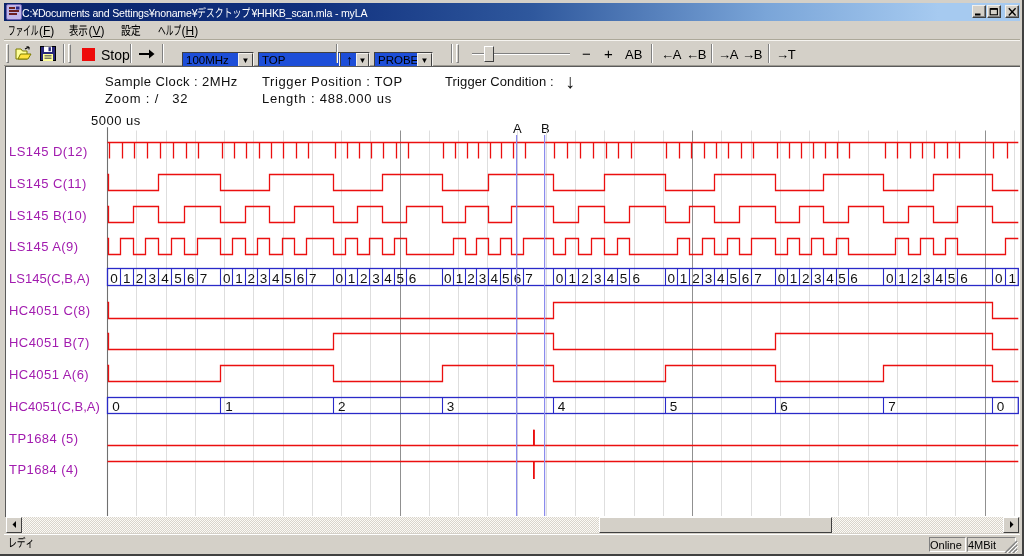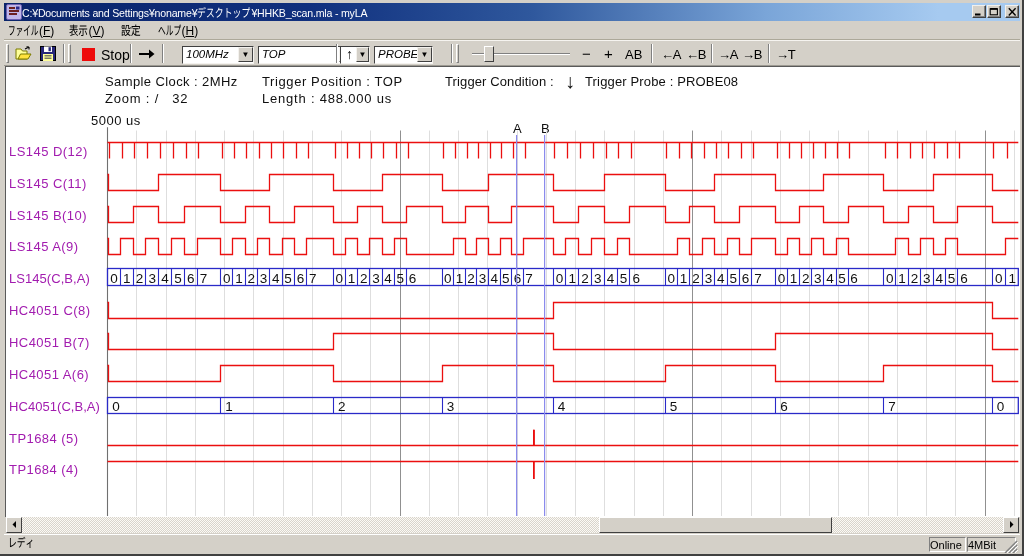--- a/index.html
+++ b/index.html
@@ -11,22 +11,22 @@
   border-top:1px solid #f2f0ec; border-left:1px solid #f2f0ec; border-right:1px solid #404040; border-bottom:1px solid #404040;
   box-shadow:inset -1px -1px 0 #808080; }
 .tbtn svg { display:block; margin:1px 0 0 1px; }
 #menubar { left:4px; top:22px; width:1016px; height:18px; border-bottom:1px solid #aca899; }
 .menu-item { position:absolute; top:2px; font-size:12px; color:#000; white-space:nowrap; }
 #toolbar { left:4px; top:40px; width:1016px; height:26px; border-top:1px solid #f6f4f0; border-bottom:1px solid #9d9a92; }
 .grip { position:absolute; top:3px; width:3px; height:19px; background:#d4d0c8;
   border-top:1px solid #fff; border-left:1px solid #fff; border-right:1px solid #808080; border-bottom:1px solid #808080; }
 .tsep { position:absolute; top:3px; width:2px; height:19px; border-left:1px solid #808080; border-right:1px solid #fff; }
 .ttext { position:absolute; font-size:13px; color:#000; }
-.combo { position:absolute; top:5px; height:18px; background:#ffffff;
-  border-top:1.5px solid #404040; border-left:1.5px solid #404040; border-right:1.5px solid #f4f2ee; border-bottom:1.5px solid #f4f2ee; font-size:11.5px;font-style:italic; }
+.combo { position:absolute; top:11px; height:18px; background:#1d4ed8;
+  border-top:1.5px solid #404040; border-left:1.5px solid #404040; border-right:1.5px solid #f4f2ee; border-bottom:1.5px solid #f4f2ee; font-size:11.5px; }
 .combo .cb { position:absolute; right:0; top:0; width:15px; height:15px; background:#d4d0c8;
   border-top:1px solid #f4f2ee; border-left:1px solid #f4f2ee; border-right:1px solid #404040; border-bottom:1px solid #404040;
   font-size:8px; text-align:center; line-height:13px; color:#000; }
 .combo .cv { position:absolute; left:3px; top:1px; color:#000; }
 #client { left:5px; top:66px; width:1015px; height:451px; background:#fff; border-top:1px solid #5a5a5a; border-left:1.5px solid #5a5a5a; }
 .info { position:absolute; font-size:13px; color:#101010; white-space:pre;text-align:right; }
 #wavesvg { left:0; top:0; width:1024px; height:556px; }
 .lab { position:absolute; left:9px; font-size:13px; line-height:14px; color:#a21caf; letter-spacing:0.45px; }
 #hscroll { left:6px; top:517px; width:1013px; height:16px; background:#d4d0c8; background-image:conic-gradient(#fcfaf5 25%, #d8d4cc 0 50%, #fcfaf5 0 75%, #d8d4cc 0); background-size:2px 2px; }
 .sbtn { position:absolute; top:0; width:16px; height:16px; background:#d4d0c8;
@@ -143,21 +143,20 @@
     <div class="tsep" style="left:764px"></div>
     <div class="ttext" style="left:772px;top:6px;letter-spacing:-1.2px">→T</div>
   </div>
 
   <div id="client" class="abs"></div>
 
   <div class="info" style="left:105px;top:74px;letter-spacing:0.4px">Sample Clock : 2MHz</div>
   <div class="info" style="left:262px;top:74px;letter-spacing:0.6px">Trigger Position : TOP</div>
   <div class="info" style="left:445px;top:74px;letter-spacing:0.12px">Trigger Condition :</div>
   <div class="info" style="left:565px;top:70px;font-size:20px">↓</div>
-  <div class="info" style="left:585px;top:74px;letter-spacing:0.15px">Trigger Probe : PROBE08</div>
   <div class="info" style="left:105px;top:91px;letter-spacing:0.8px">Zoom : /&nbsp;&nbsp;&nbsp;32</div>
   <div class="info" style="left:262px;top:91px;letter-spacing:0.8px">Length : 488.000 us</div>
   <div class="info" style="left:91px;top:113px;letter-spacing:0.5px">5000 us</div>
   <div class="info" style="left:513px;top:120.5px;font-size:13px">A</div>
   <div class="info" style="left:541px;top:120.5px;font-size:13px">B</div>
 
   <div class="lab" style="top:145px">LS145 D(12)</div>
 <div class="lab" style="top:177px">LS145 C(11)</div>
 <div class="lab" style="top:209px">LS145 B(10)</div>
 <div class="lab" style="top:240px">LS145 A(9)</div>

